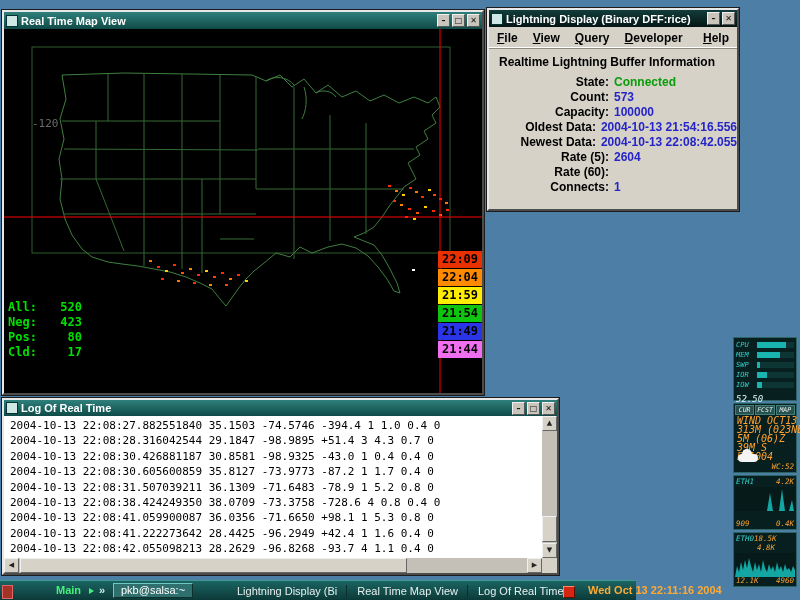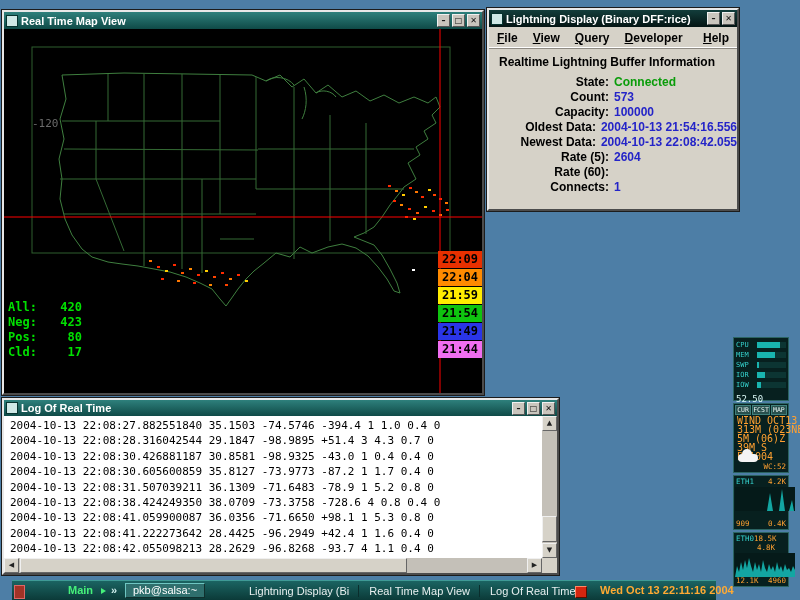--- a/index.html
+++ b/index.html
@@ -57,21 +57,21 @@
           text-align:center;color:#222;}
   .sb-up{left:0;top:0;} .sb-down{left:0;bottom:0;}
   .sb-left{left:0;top:0;} .sb-right{right:0;top:0;}
   .sb-thumb-v{position:absolute;left:0;bottom:16px;width:15px;height:26px;box-sizing:border-box;
               background:#d6d2c8;border:1px solid;border-color:#f0f0f0 #666 #666 #f0f0f0;}
   .sb-thumb-h{position:absolute;top:0;left:16px;width:72%;height:15px;box-sizing:border-box;
               background:#d6d2c8;border:1px solid;border-color:#f0f0f0 #666 #666 #f0f0f0;}
   .sb-corner{position:absolute;right:0;bottom:0;width:15px;height:15px;background:#d6d2c8;}
 
   
-  .sysmon{position:absolute;left:733px;top:337px;width:56px;z-index:30;font-family:"DejaVu Sans Mono",monospace;}
+  .sysmon{position:absolute;left:733px;top:337px;width:64px;z-index:30;font-family:"DejaVu Sans Mono",monospace;font-style:italic;}
   .mon-panel{position:relative;box-sizing:border-box;background:#07201f;border:1px solid #2b6462;margin-bottom:2px;}
   .cpu-panel{height:64px;padding:2px;}
   .meter-row{display:flex;align-items:center;height:10px;gap:2px;}
   .m-label{font-size:7px;color:#35d0cc;width:19px;flex:0 0 auto;}
   .m-track{flex:1;height:6px;background:#0c3533;}
   .m-fill{height:6px;background:#19b4af;}
   .mon-readout{display:flex;align-items:flex-start;height:11px;flex-direction:column;}
   .dots{flex:1;border-bottom:1px dotted #2a7a78;margin:0 2px 3px 2px;}
   .readout-val{font-size:9px;color:#d9f7f5;padding-right:2px;}
   .weather-panel{height:70px;}
@@ -85,21 +85,21 @@
   .eth-panel{height:55px;}
   .eth-head{display:flex;justify-content:space-between;padding:1px 2px;font-size:7.5px;}
   .eth-name{color:#35d0cc;}
   .eth-val{color:#ffa030;}
   .eth-val2{color:#ffa030;margin-left:3px;}
   .eth-graph{display:block;margin:0 1px;background:#051a19;}
   .eth-foot{position:absolute;left:0;right:0;bottom:1px;display:flex;justify-content:space-between;
             padding:0 2px;font-size:7.5px;color:#ffa030;}
 
   
-  .taskbar{position:absolute;left:12px;top:580px;width:704px;height:20px;box-sizing:border-box;z-index:20;
+  .taskbar{position:absolute;left:0;top:580px;width:636px;height:20px;box-sizing:border-box;z-index:20;
            background:linear-gradient(180deg,#1b6462,#0b3a38);border-top:1px solid #3f9a96;}
   .tb-red{position:absolute;left:2px;top:4px;width:9px;height:12px;background:#a23326;border:1px solid #d66;}
   .tb-main{position:absolute;left:56px;top:3px;color:#46f07a;font:bold 11px "Liberation Sans",sans-serif;cursor:default;}
   .tb-main-arrow{position:absolute;left:89px;top:7px;width:0;height:0;border-left:5px solid #46f07a;
                  border-top:3px solid transparent;border-bottom:3px solid transparent;}
   .tb-chev{position:absolute;left:99px;top:3px;color:#cfeeec;font:bold 11px "Liberation Sans",sans-serif;}
   .tb-term{position:absolute;left:113px;top:2px;height:15px;box-sizing:border-box;padding:0 7px;background:#2f6f6d;
            border:1px solid;border-color:#6fc6c2 #10302e #10302e #6fc6c2;color:#fff;
            font:11px/13px "Liberation Sans",sans-serif;cursor:default;}
   .tb-tasks{position:absolute;left:237px;top:0;height:20px;display:flex;align-items:center;
@@ -185,21 +185,21 @@
             <rect x="221" y="255" width="3" height="2" fill="#ff4400"></rect>
             <rect x="408" y="240" width="3" height="2" fill="#ffffff"></rect>
           </g>
         <line x1="436" y1="0" x2="436" y2="364" stroke="#ff0000" stroke-width="1"></line>
         <line x1="0" y1="188" x2="478" y2="188" stroke="#ff0000" stroke-width="1"></line>
         <text x="28" y="98" class="lon-label">-120</text>
       </svg>
       <div class="map-stats" id="map-stats">
           <div class="stat-row">
             <span class="stat-label">All:</span>
-            <span class="stat-value">420</span>
+            <span class="stat-value">520</span>
           </div>
           <div class="stat-row">
             <span class="stat-label">Neg:</span>
             <span class="stat-value">423</span>
           </div>
           <div class="stat-row">
             <span class="stat-label">Pos:</span>
             <span class="stat-value">80</span>
           </div>
           <div class="stat-row">

